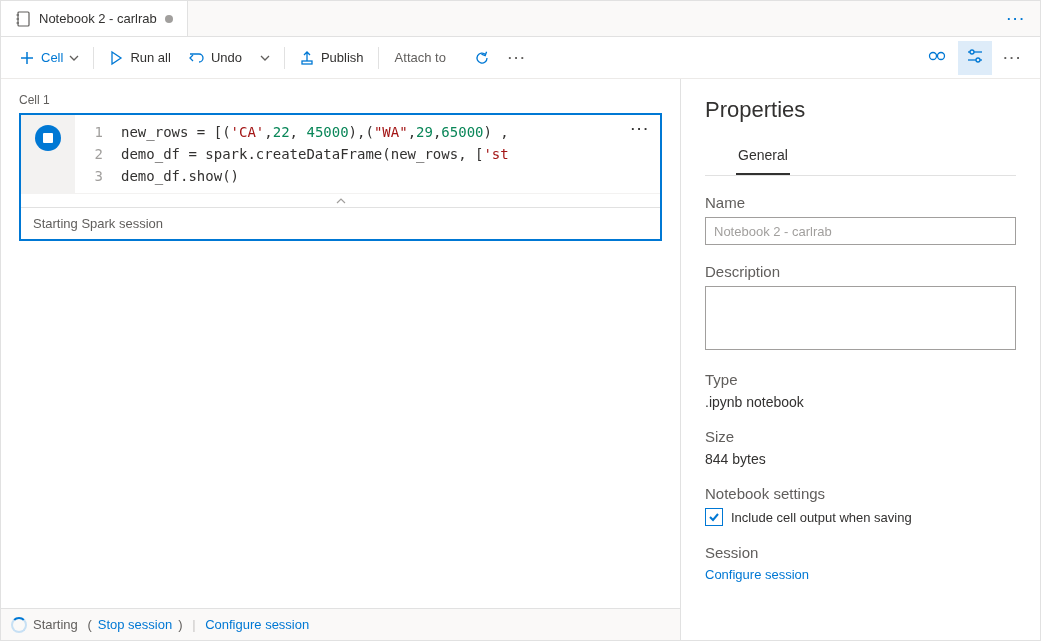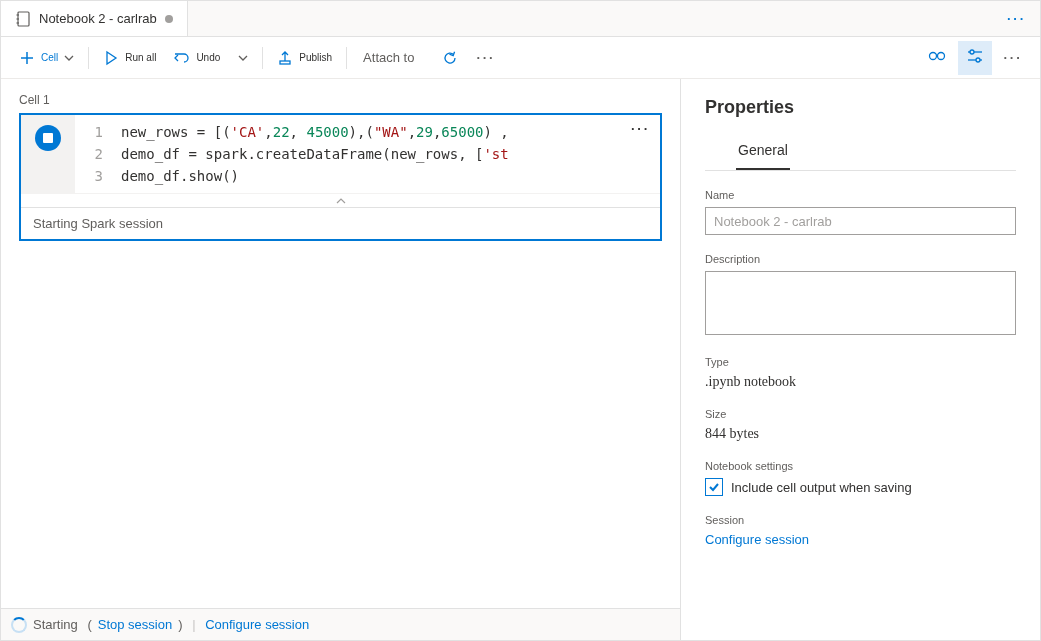--- a/index.html
+++ b/index.html
@@ -8,21 +8,21 @@
   
   .tabrow { display: flex; align-items: center; height: 36px; border-bottom: 1px solid #e1e1e1; background: #faf9f8; }
   .tab { display: flex; align-items: center; gap: 8px; height: 100%; padding: 0 14px; background: #fff; border-right: 1px solid #e1e1e1; }
   .tab-title { font-size: 13px; }
   .dirty-dot { width: 8px; height: 8px; border-radius: 50%; background: #a19f9d; }
   .tab-spacer { flex: 1; }
   .tab-overflow { padding: 0 14px; color: #0078d4; letter-spacing: 2px; font-weight: bold; }
 
   
   .toolbar { display: flex; align-items: center; height: 42px; padding: 0 10px; border-bottom: 1px solid #eceae8; gap: 2px; }
-  .tb-btn { display: inline-flex; align-items: center; gap: 6px; padding: 5px 8px; border-radius: 2px; cursor: pointer; background: transparent; border: none; font-size: 10px; color: #323130; }
+  .tb-btn { display: inline-flex; align-items: center; gap: 6px; padding: 5px 8px; border-radius: 2px; cursor: pointer; background: transparent; border: none; font-size: 13px; color: #323130; }
   .tb-sep { width: 1px; height: 22px; background: #e1e1e1; margin: 0 4px; }
   .chev { width: 10px; height: 10px; }
   .icon { width: 16px; height: 16px; display: inline-flex; justify-content: center; align-items: center; }
   .blue { color: #0078d4; }
   .attach-label { color: #605e5c; padding: 0 10px; }
   .pool-dd { display: inline-flex; align-items: center; gap: 6px; border: 1px solid #a19f9d; background: #f3f2f1; height: 26px; padding: 0 8px; width: 204px; justify-content: space-between; color: #605e5c; }
   .pool-left { display: flex; align-items: center; gap: 6px; }
   .green-dot { width: 14px; height: 14px; border-radius: 50%; background: #107c10; display: inline-flex; align-items: center; justify-content: center; }
   .green-dot svg { width: 8px; height: 8px; stroke: #fff; stroke-width: 2; fill: none; }
   .toolbar-spacer { flex: 1; }
@@ -52,30 +52,30 @@
   .cell-status { border-top: 1px solid #e1e1e1; padding: 8px 12px; font-size: 13px; color: #605e5c; }
 
   
   .statusbar { height: 32px; border-top: 1px solid #e1e1e1; display: flex; align-items: center; padding: 0 10px; gap: 6px; background: #faf9f8; font-size: 13px; color: #605e5c; }
   .spinner { width: 16px; height: 16px; border: 2px solid #c7e0f4; border-top-color: #0078d4; border-radius: 50%; animation: spin 1s linear infinite; }
   @keyframes spin { to { transform: rotate(360deg); } }
   .link { color: #0078d4; cursor: pointer; }
 
   
   .props { width: 360px; border-left: 1px solid #e1e1e1; padding: 18px 24px; overflow: auto; }
-  .props h2 { font-size: 18px; font-weight: 700; margin-bottom: 18px; }
+  .props h2 { font-size: 22px; font-weight: 400; margin-bottom: 18px; }
   .ptabs { display: flex; border-bottom: 1px solid #e1e1e1; margin-bottom: 18px; }
   .ptab { padding: 6px 2px 10px 2px; margin-right: 20px; font-size: 14px; color: #323130; border-bottom: 2px solid transparent; cursor: pointer; margin-left: 31px; }
   .ptab.active { border-bottom-color: #323130; font-weight: 400; }
-  .field-lbl { font-size: 11px; color: #605e5c; margin-bottom: 6px; }
+  .field-lbl { font-size: 15px; color: #605e5c; margin-bottom: 6px; }
   .field { margin-bottom: 18px; }
   .txt-input { width: 100%; height: 28px; border: 1px solid #a19f9d; padding: 0 8px; font-size: 13px; color: #323130; }
   .txt-input::placeholder { color: #a19f9d; }
   .txtarea { width: 100%; height: 64px; border: 1px solid #a19f9d; resize: none; }
-  .plain-val { font-size: 14px; color: #323130; font-family: Liberation Serif, serif; }
+  .plain-val { font-size: 14px; color: #323130; }
   .chk-row { display: flex; align-items: center; gap: 8px; }
   .chkbox { width: 18px; height: 18px; border: 1px solid #0078d4; display: inline-flex; align-items: center; justify-content: center; color: #0078d4; cursor: pointer; }
   .chkbox svg { width: 12px; height: 12px; stroke: #0078d4; stroke-width: 2; fill: none; }
 </style>
 </head>
 <body>
 
 <div class="tabrow">
   <div class="tab">
     <span class="icon">

